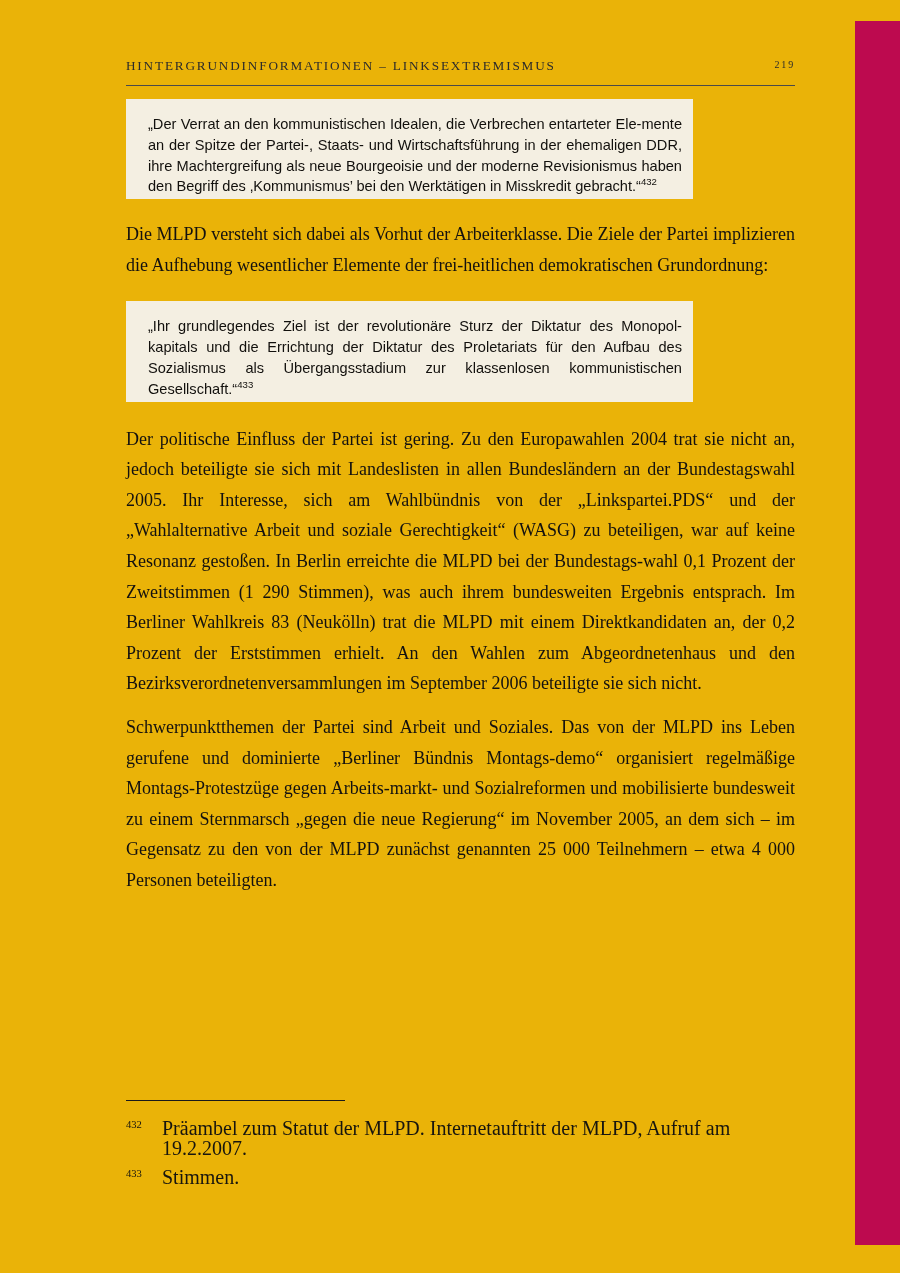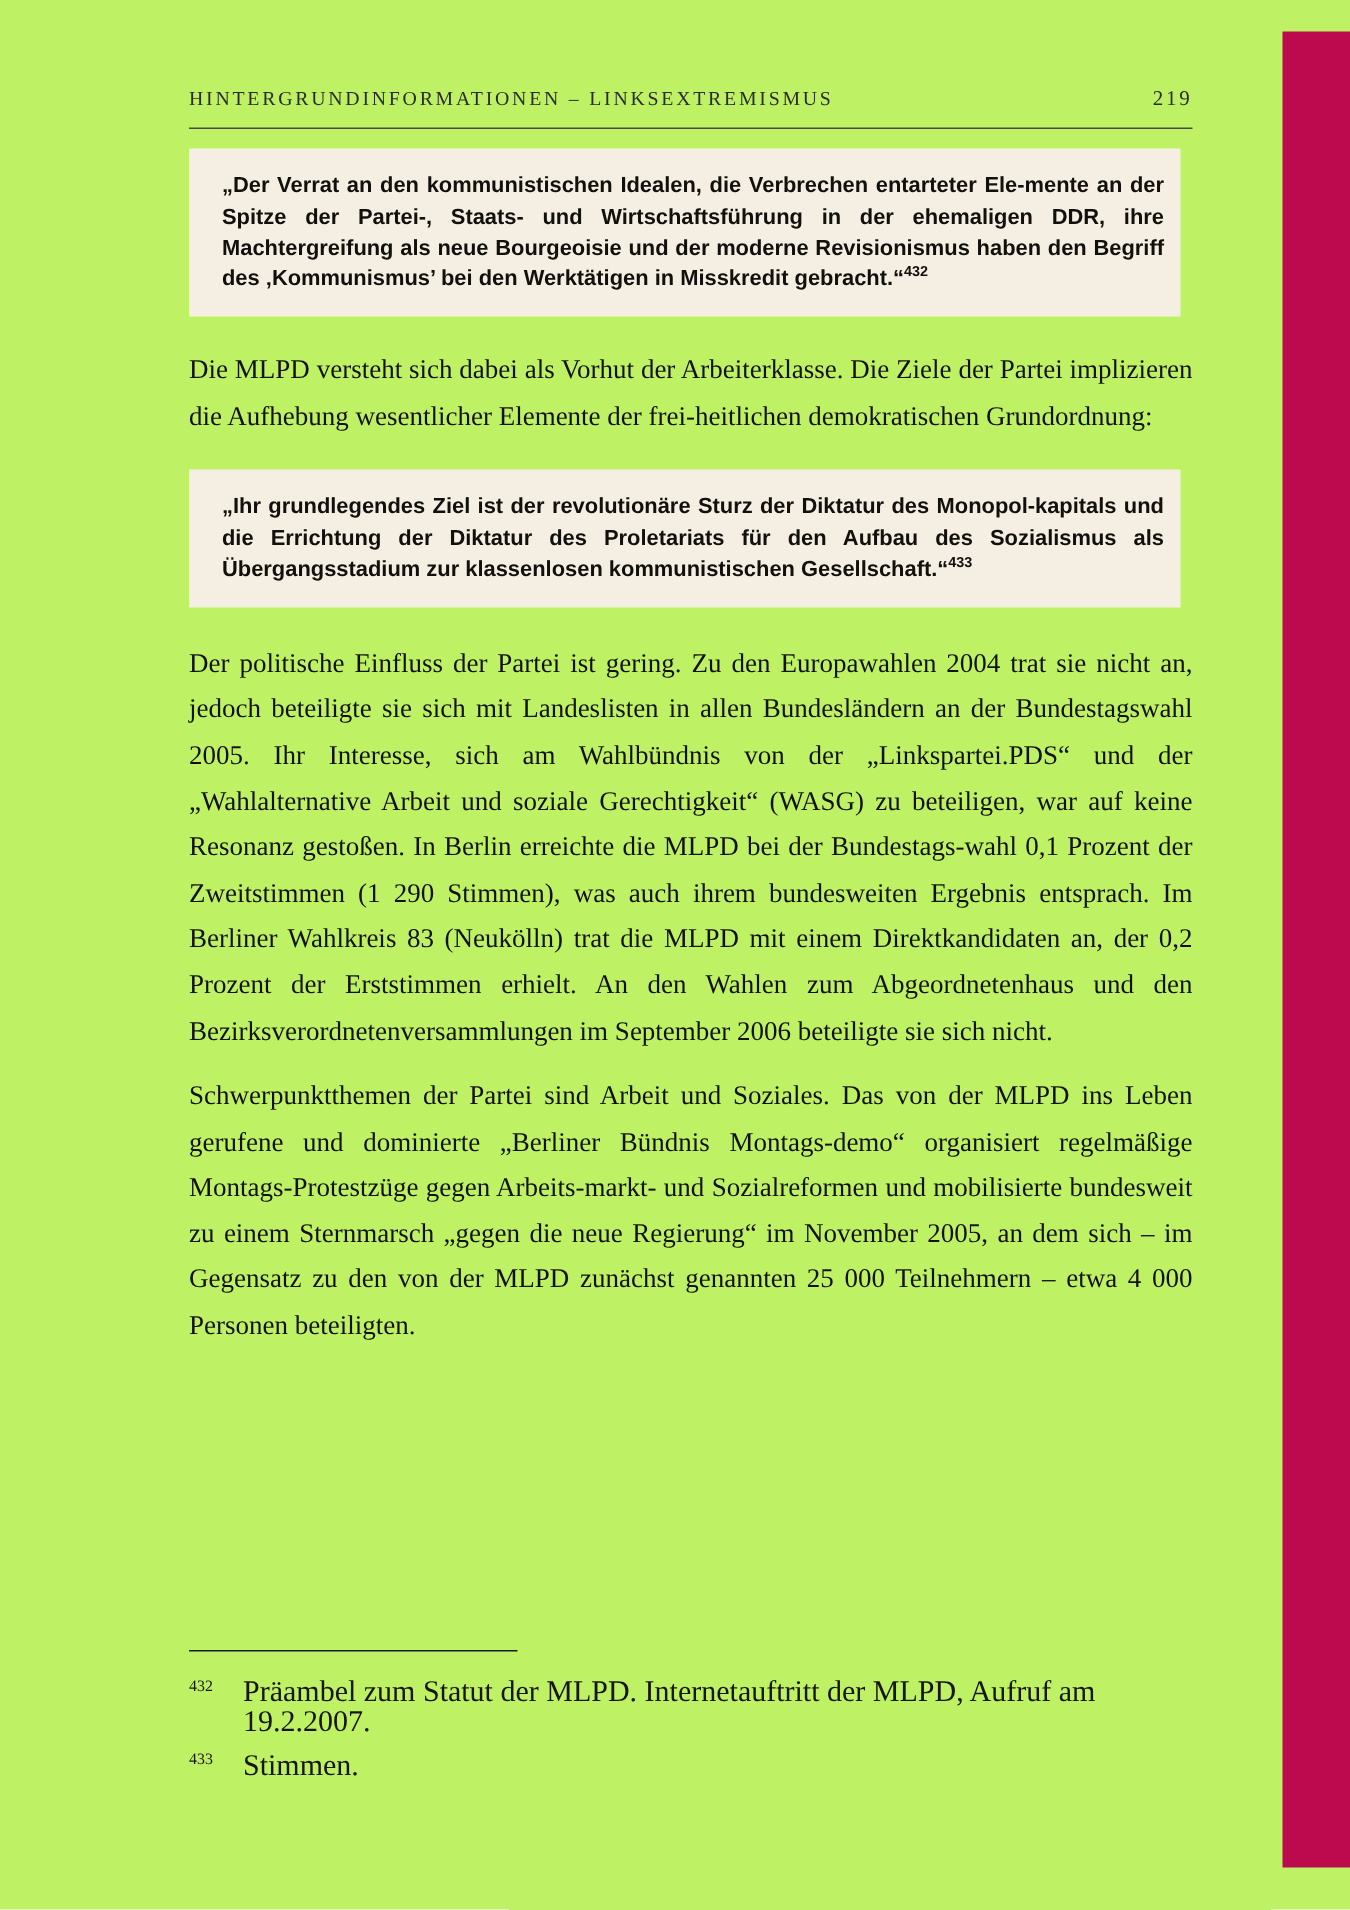--- a/index.html
+++ b/index.html
@@ -9,21 +9,21 @@
   }
   body {
     font-family: "Liberation Serif", serif;
     -webkit-font-smoothing: antialiased;
   }
 
   #page {
     position: relative;
     width: 900px;
     height: 1273px;
-    background: #bef264;
+    background: #eab308;
     overflow: hidden;
   }
 
   
   #edge-bar {
     position: absolute;
     left: 855px;
     top: 21px;
     width: 45px;
     height: 1224px;
@@ -45,42 +45,41 @@
   #header-title {
     font-family: "Liberation Serif", serif;
     font-size: 13.2px;
     letter-spacing: 1.85px;
     color: #2b2b2b;
     white-space: nowrap;
     line-height: 1.1;
   }
   #header-pagenum {
     font-family: "Liberation Serif", serif;
-    font-size: 14px;
+    font-size: 10px;
     letter-spacing: 1.85px;
     color: #2b2b2b;
     line-height: 1.1;
   }
 
   
   #content {
     position: absolute;
     left: 126px;
     top: 99px;
     width: 669px;
   }
 
   
   .quote-box {
     background: #f4efe2;
     box-sizing: border-box;
-    padding: 15px 11px 14px 22px;
+    padding: 15px 11px 2px 22px;
     margin: 0;
-    width: 661px;
-    font-weight: bold;
+    width: 567px;
   }
   .quote-box p {
     margin: 0;
     font-family: "Liberation Sans", sans-serif;
     font-size: 14.6px;
     line-height: 20.8px;
     color: #12100d;
     text-align: justify;
     text-justify: inter-word;
     hyphens: manual;

